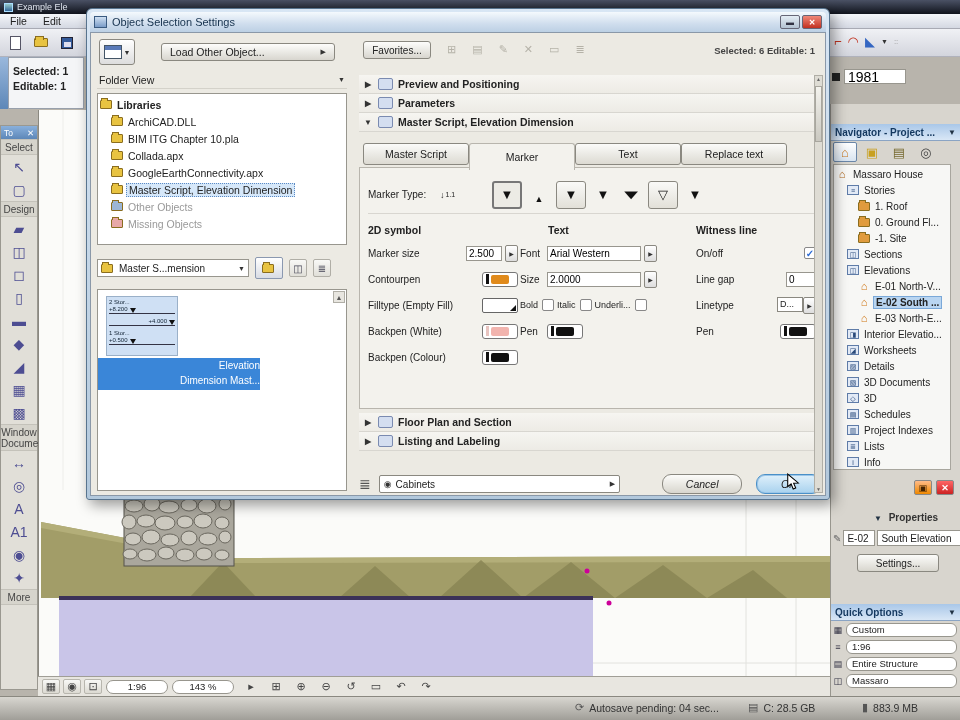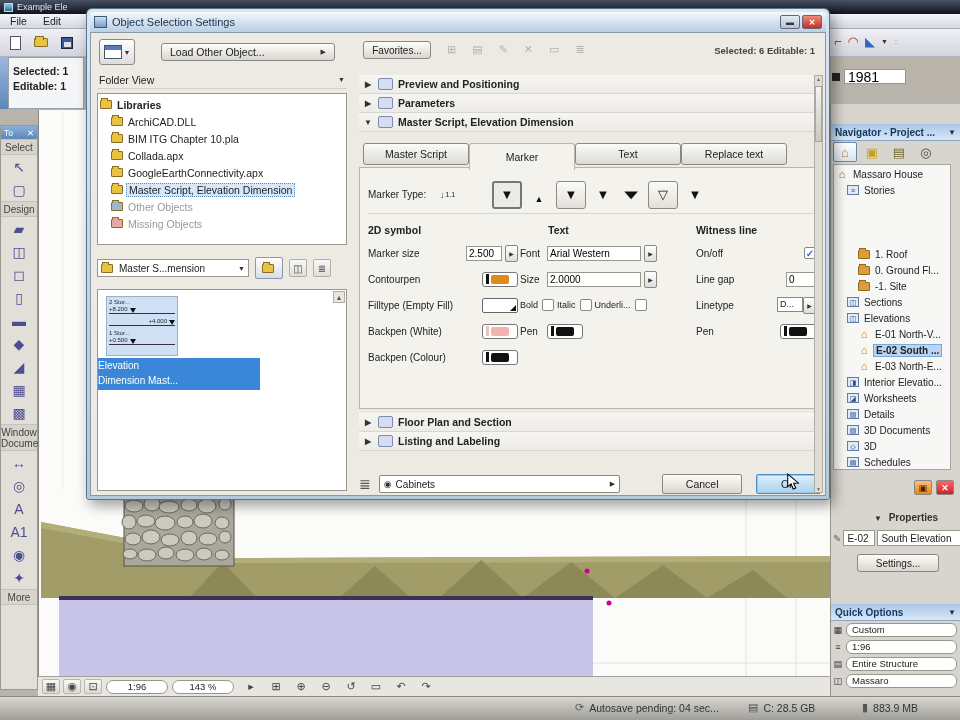--- a/index.html
+++ b/index.html
@@ -157,21 +157,21 @@
   .upbtn{width:28px;height:22px;border:1px solid #8a98b0;border-radius:2px;
     background:linear-gradient(#fff,#d8dce4);display:flex;align-items:center;justify-content:center;}
   .vtog{width:18px;height:18px;border:1px solid #b0aea6;border-radius:2px;display:flex;
     align-items:center;justify-content:center;font-size:10px;color:#445;background:linear-gradient(#f8f8f6,#e0dfd8);}
   .pvbox{position:absolute;left:6px;top:256px;width:250px;height:202px;background:#fff;border:1px solid #98968e;}
   .thumb{position:absolute;left:8px;top:6px;width:72px;height:60px;background:#cfe0f4;border:1px solid #9ab0c8;
     font-size:6px;color:#123;padding:2px;line-height:7px;}
   .thumb .mkln{border-bottom:1px solid #334;display:flex;align-items:flex-end;gap:2px;margin-bottom:4px;}
   .tri{width:0;height:0;border-left:3px solid transparent;border-right:3px solid transparent;border-top:5px solid #111;}
   .pv-caption{position:absolute;left:0;top:68px;width:162px;height:32px;background:var(--selection-blue,#3a86d8);
-    color:#fff;font-size:10px;text-align:left;line-height:15px;}
+    color:#fff;font-size:10px;text-align:right;line-height:15px;}
   .pv-scroll{position:absolute;right:1px;top:1px;width:12px;height:12px;border:1px solid #b0aea6;
     background:#e8e6e0;font-size:7px;display:flex;align-items:center;justify-content:center;color:#555;}
 
   .accs-top,.accs-bot{position:absolute;left:268px;width:462px;display:flex;flex-direction:column;}
   .accs-top{top:42px;} .accs-bot{top:380px;}
   .acc{height:19px;display:flex;align-items:center;gap:5px;border-bottom:1px solid #d8d6d0;
     background:linear-gradient(#f6f5f1,#edebe5);font-weight:bold;font-size:10.5px;color:#222;padding-left:4px;}
   .arr{width:10px;font-size:8px;color:#333;text-align:center;}
   .arr::before{content:"▶";}
   .acc.open .arr::before{content:"▼";}
@@ -226,22 +226,22 @@
   .ltval{width:26px;height:15px;background:#fff;border:1px solid #8a8880;font-size:9px;
     display:flex;align-items:center;padding:0 2px;}
 
   .dlg-bottom{position:absolute;left:268px;top:440px;width:462px;height:22px;display:flex;
     align-items:center;gap:8px;}
   .layic{font-size:14px;color:#555;}
   .laycombo{width:260px;height:18px;background:#fff;border:1px solid #8a8880;border-radius:2px;
     display:flex;align-items:center;gap:4px;font-size:10px;padding:0 4px;}
   .eye{font-size:9px;color:#333;}
   .laycombo .caret{margin-left:auto;}
-  .btn{display:flex;align-items:center;justify-content:center;border:1px solid #8a8880;border-radius:2px;
-    background:linear-gradient(#fcfcfa,#d8d6ce);font-size:10.5px;}
+  .btn{display:flex;align-items:center;justify-content:center;border:1px solid #8a8880;border-radius:9px;
+    background:linear-gradient(#fcfcfa,#d8d6ce);font-size:10.5px;font-style:italic;}
   .btn.cancel{width:86px;height:20px;margin-left:34px;}
   .btn.ok{width:70px;height:20px;border:1px solid #4a90c8;box-shadow:0 0 0 1px #9cc6e8 inset;
     background:linear-gradient(#dff0fb,#a9d2ee);margin-left:6px;}
   .dsb{position:absolute;right:2px;top:42px;width:9px;height:418px;background:#dedcd4;border:1px solid #b0aea6;}
   .dsb::before{content:"▲";position:absolute;top:0;left:1px;font-size:5px;color:#666;}
   .dsb::after{content:"▼";position:absolute;bottom:0;left:1px;font-size:5px;color:#666;}
   .dsb .th{position:absolute;left:0;top:10px;width:7px;height:56px;background:linear-gradient(#f4f3ee,#cac8c0);
     border:1px solid #a8a69e;}
 
   .cursor{position:absolute;left:786px;top:473px;z-index:60;}
@@ -479,21 +479,21 @@
           <div class="trow" style="padding-left: 2px;">
             <span class="nic g" style="--ic: #b06a20;">⌂</span>
             <span class="lbl">Massaro House</span>
           </div>
 
           <div class="trow" style="padding-left: 13px;">
             <span class="nic box">≡</span>
             <span class="lbl">Stories</span>
           </div>
 
-          <div class="trow" style="padding-left: 24px; margin-top: 48px;">
+          <div class="trow" style="padding-left: 24px;">
             <span class="nic fold" style="--ic: #e09b3d;"></span>
             <span class="lbl">1. Roof</span>
           </div>
 
           <div class="trow" style="padding-left: 24px;">
             <span class="nic fold" style="--ic: #e09b3d;"></span>
             <span class="lbl">0. Ground Fl...</span>
           </div>
 
           <div class="trow" style="padding-left: 24px;">

